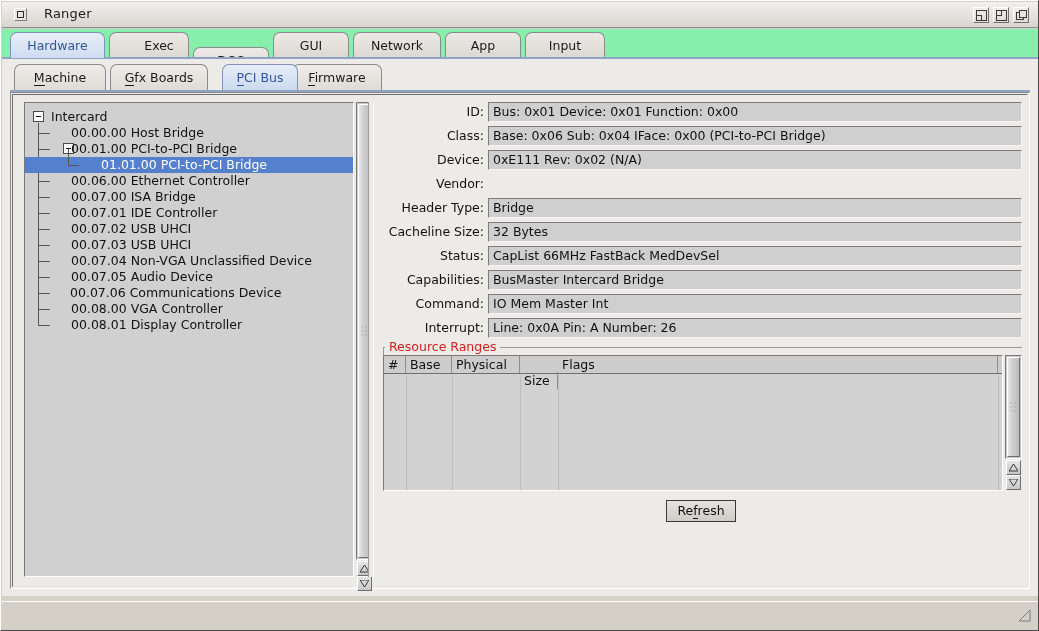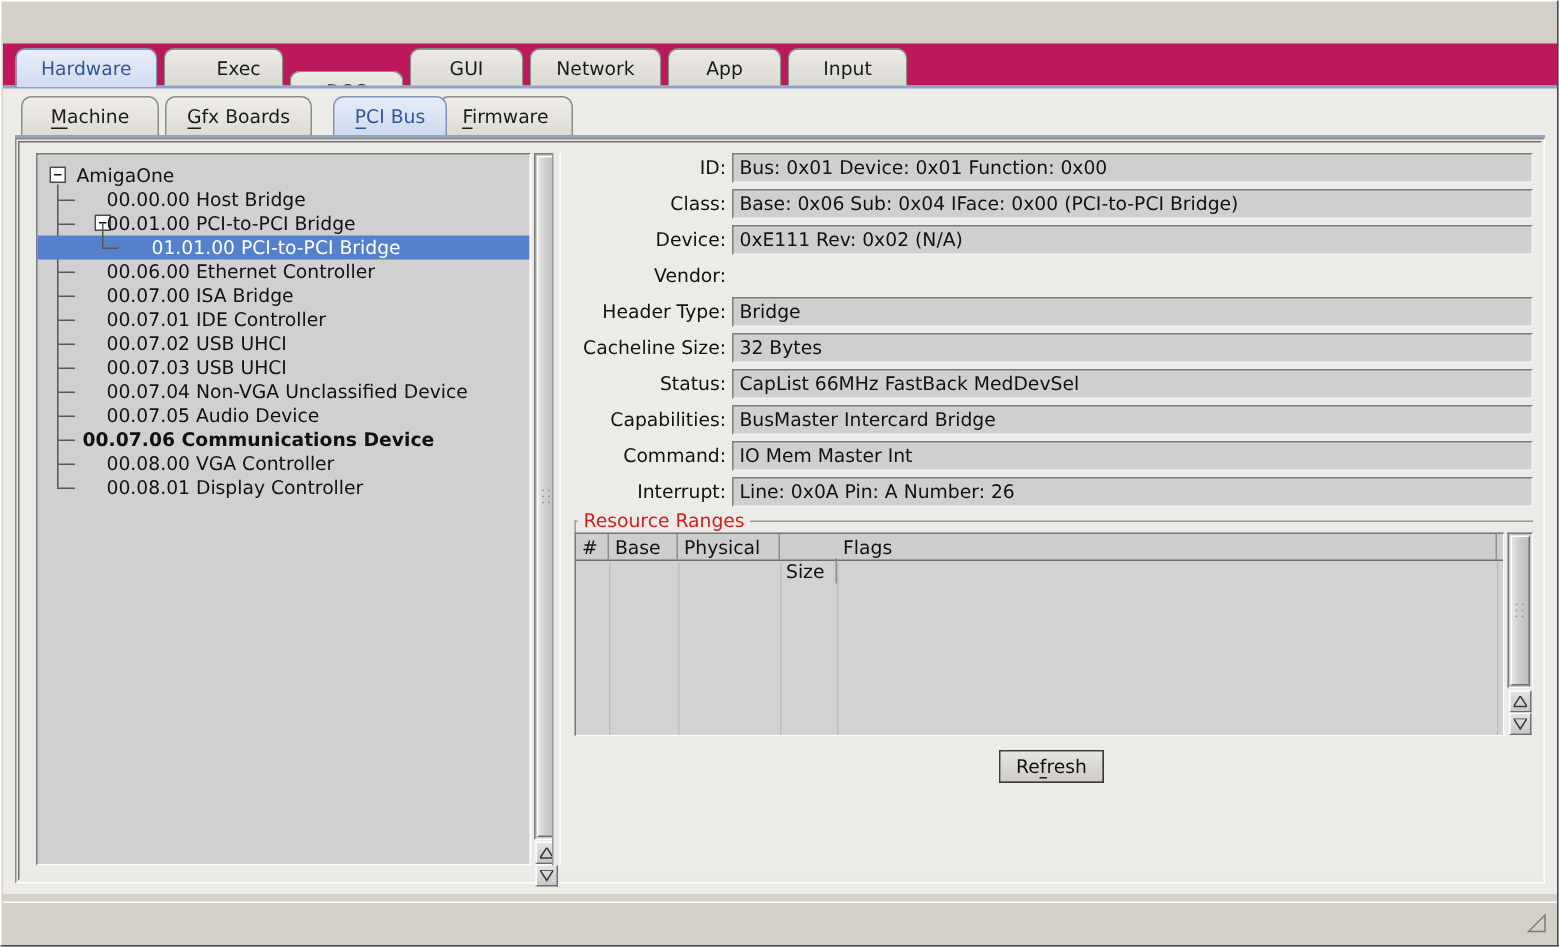--- a/index.html
+++ b/index.html
@@ -50,21 +50,21 @@
     background:linear-gradient(to bottom,#f0eeea,#dedbd6);
     border-top:1px solid #ffffff;border-left:1px solid #ffffff;
     border-right:1px solid #6f6f6f;border-bottom:1px solid #6f6f6f;
   }
   #gad1{left:971px;} #gad2{left:991px;} #gad3{left:1011px;}
   .wingad svg{position:absolute;left:2px;top:2px;}
 
   
   #tabstrip{
     position:absolute;left:1px;top:28px;width:1036px;height:30px;
-    background:#be185d;
+    background:#86efac;
   }
   .mtab{
     position:absolute;top:3px;height:26px;
     box-sizing:border-box;
     background:linear-gradient(to bottom,#eceae6 0%,#dbd8d2 100%);
     border:1px solid #8a8a8a;
     border-bottom:none;
     border-radius:7px 7px 0 0;
     text-align:center;
     line-height:25px;
@@ -269,20 +269,45 @@
     border-top:1px solid #ffffff;
     box-sizing:border-box;
   }
   #grip{position:absolute;right:6px;top:7px;width:14px;height:14px;}
 </style>
 </head>
 <body>
 
 <div id="window">
 
+  <div id="titlebar">
+    <div id="closebox">
+        <i></i>
+      </div>
+    <div id="wintitle">Ranger</div>
+
+    <div class="wingad" id="gad1">
+      <svg width="11" height="11">
+          <rect x="0.5" y="0.5" width="10" height="10" fill="none" stroke="#3a3a3a"></rect>
+          <rect x="0.5" y="5.5" width="5" height="5" fill="none" stroke="#3a3a3a"></rect>
+        </svg>
+    </div>
+    <div class="wingad" id="gad2">
+      <svg width="11" height="11">
+          <rect x="0.5" y="0.5" width="10" height="10" fill="none" stroke="#3a3a3a"></rect>
+          <rect x="0.5" y="0.5" width="5" height="5" fill="none" stroke="#3a3a3a"></rect>
+        </svg>
+    </div>
+    <div class="wingad" id="gad3">
+      <svg width="11" height="11">
+          <rect x="0.5" y="2.5" width="7" height="7" fill="none" stroke="#3a3a3a"></rect>
+          <rect x="3.5" y="0.5" width="7" height="7" fill="#e8e6e2" stroke="#3a3a3a"></rect>
+        </svg>
+    </div>
+  </div>
 
   <div id="tabstrip">
       <div class="mtab active" style="left: 8px; width: 95px;"><span>Hardware</span></div>
       <div class="mtab" style="left: 107px; width: 80px; padding-left: 20px;"><span>Exec</span></div>
       <div class="mtab" style="left: 191px; width: 76px; margin-top: 15px;"><span>DOS</span></div>
       <div class="mtab" style="left: 271px; width: 76px;"><span>GUI</span></div>
       <div class="mtab" style="left: 351px; width: 88px;"><span>Network</span></div>
       <div class="mtab" style="left: 443px; width: 76px;"><span>App</span></div>
       <div class="mtab" style="left: 523px; width: 80px;"><span>Input</span></div>
     </div>
@@ -291,21 +316,21 @@
 
     <div id="subline"></div>
 
     <div id="bodyframe">
       <div id="bodyframe2">
 
         <div id="treebox">
             <div class="tline" style="left: 13px; top: 20px; width: 1px; height: 202px;"></div>
             <div class="tnode" style="position: absolute; left: 0px; right: 0px; top: 6px;">
               <div class="texp" style="left: 8px;"></div>
-              <span class="tlabel" style="left: 26px;">AmigaOne</span>
+              <span class="tlabel" style="left: 26px;">Intercard</span>
             </div>
             <div class="tnode" style="position: absolute; left: 0px; right: 0px; top: 22px;">
               <div class="tline" style="left: 13px; top: 8px; width: 12px; height: 1px;"></div>
               <span class="tlabel" style="left: 46px;">00.00.00 Host Bridge</span>
             </div>
             <div class="tnode" style="position: absolute; left: 0px; right: 0px; top: 38px;">
               <div class="tline" style="left: 13px; top: 8px; width: 12px; height: 1px;"></div>
               <div class="texp" style="left: 38px;"></div>
               <span class="tlabel" style="left: 46px;">00.01.00 PCI-to-PCI Bridge</span>
             </div>
@@ -337,21 +362,21 @@
             <div class="tnode" style="position: absolute; left: 0px; right: 0px; top: 150px;">
               <div class="tline" style="left: 13px; top: 8px; width: 12px; height: 1px;"></div>
               <span class="tlabel" style="left: 46px;">00.07.04 Non-VGA Unclassified Device</span>
             </div>
             <div class="tnode" style="position: absolute; left: 0px; right: 0px; top: 166px;">
               <div class="tline" style="left: 13px; top: 8px; width: 12px; height: 1px;"></div>
               <span class="tlabel" style="left: 46px;">00.07.05 Audio Device</span>
             </div>
             <div class="tnode" style="position: absolute; left: 0px; right: 0px; top: 182px;">
               <div class="tline" style="left: 13px; top: 8px; width: 12px; height: 1px;"></div>
-              <span class="tlabel" style="left: 30px; font-weight: bold;">00.07.06 Communications Device</span>
+              <span class="tlabel" style="left: 45px;">00.07.06 Communications Device</span>
             </div>
             <div class="tnode" style="position: absolute; left: 0px; right: 0px; top: 198px;">
               <div class="tline" style="left: 13px; top: 8px; width: 12px; height: 1px;"></div>
               <span class="tlabel" style="left: 46px;">00.08.00 VGA Controller</span>
             </div>
             <div class="tnode" style="position: absolute; left: 0px; right: 0px; top: 214px;">
               <div class="tline" style="left: 13px; top: 8px; width: 12px; height: 1px;"></div>
               <span class="tlabel" style="left: 46px;">00.08.01 Display Controller</span>
             </div>
           </div>

